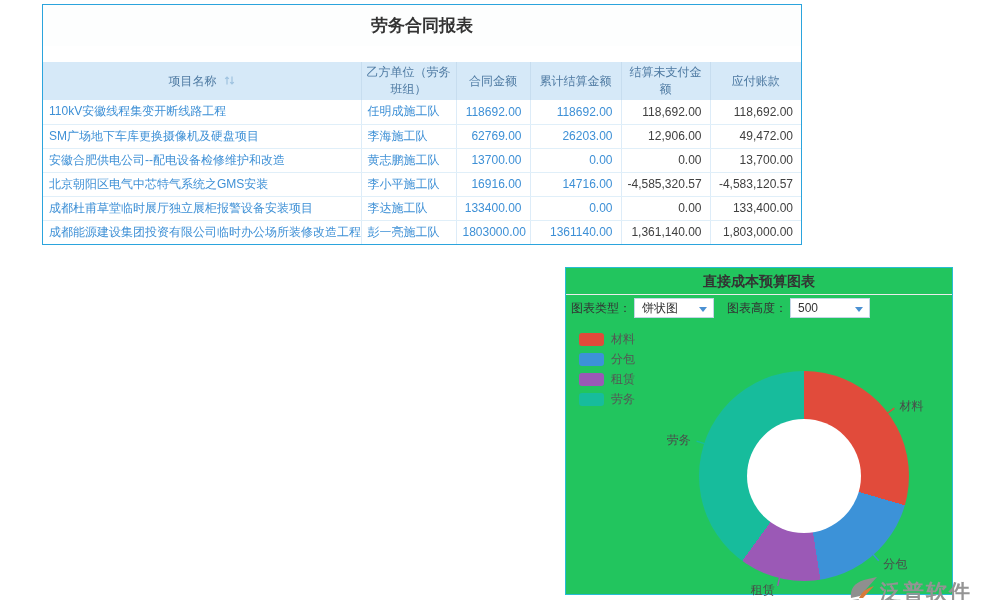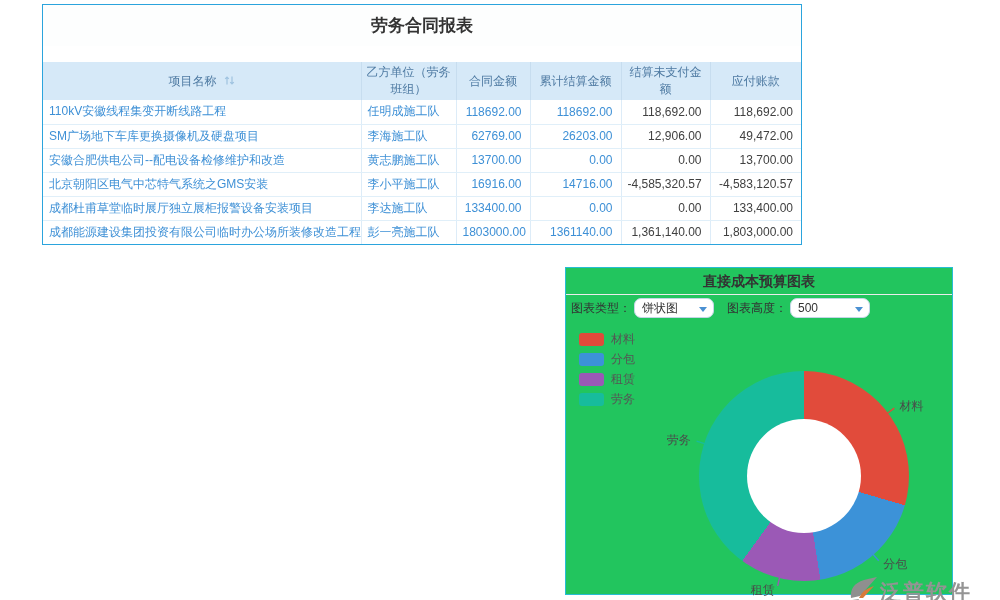--- a/index.html
+++ b/index.html
@@ -28,21 +28,21 @@
   
   .chart-panel{ position:absolute; left:565px; top:267px; width:388px; height:328px;
     border:1px solid #27bcd4; background:#22c55e; }
   .chart-title{ height:27px; line-height:26px; text-align:center; font-size:14px;
     font-weight:bold; color:#333333; border-bottom:1px solid #ececec; }
   .controls{ height:26px; display:flex; align-items:center; padding-left:5px;
     font-size:12px; color:#333333; }
   .ctrl-group{ display:flex; align-items:center; margin-right:13px; }
   .ctrl-label{ margin-right:3px; }
   .select{ position:relative; width:80px; height:20px; border:1px solid #c3d6e6;
-    border-radius:7px; background:#ffffff; cursor:pointer; }
+    border-radius:0; background:#ffffff; cursor:pointer; }
   .select-value{ display:block; line-height:18px; padding-left:7px; font-size:12px;
     color:#333333; }
   .caret{ position:absolute; right:6px; top:8px; width:0; height:0;
     border-left:4px solid transparent; border-right:4px solid transparent;
     border-top:5px solid #4a90d2; }
   .chart-area{ position:relative; width:386px; height:272px; overflow:visible; }
   .legend{ position:absolute; left:13px; top:12px; }
   .legend-item{ display:flex; align-items:center; height:13px; margin-bottom:7px;
     cursor:pointer; }
   .swatch{ width:25px; height:13px; border-radius:3px; margin-right:7px; }

